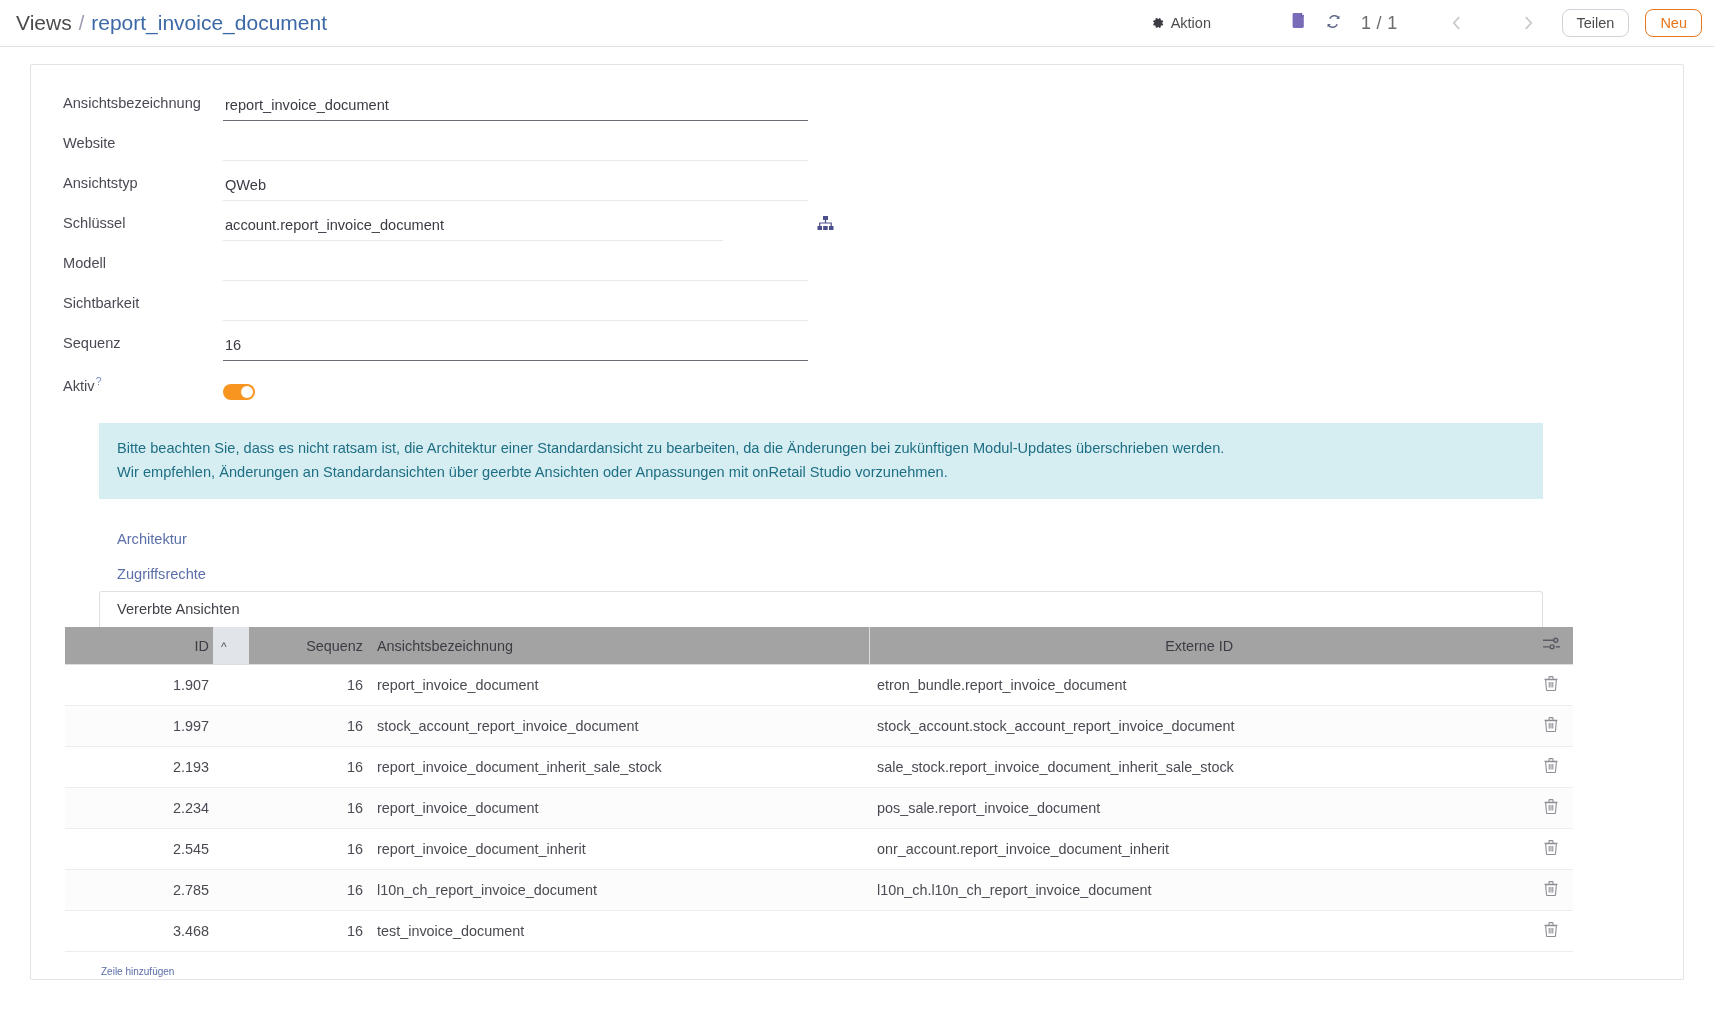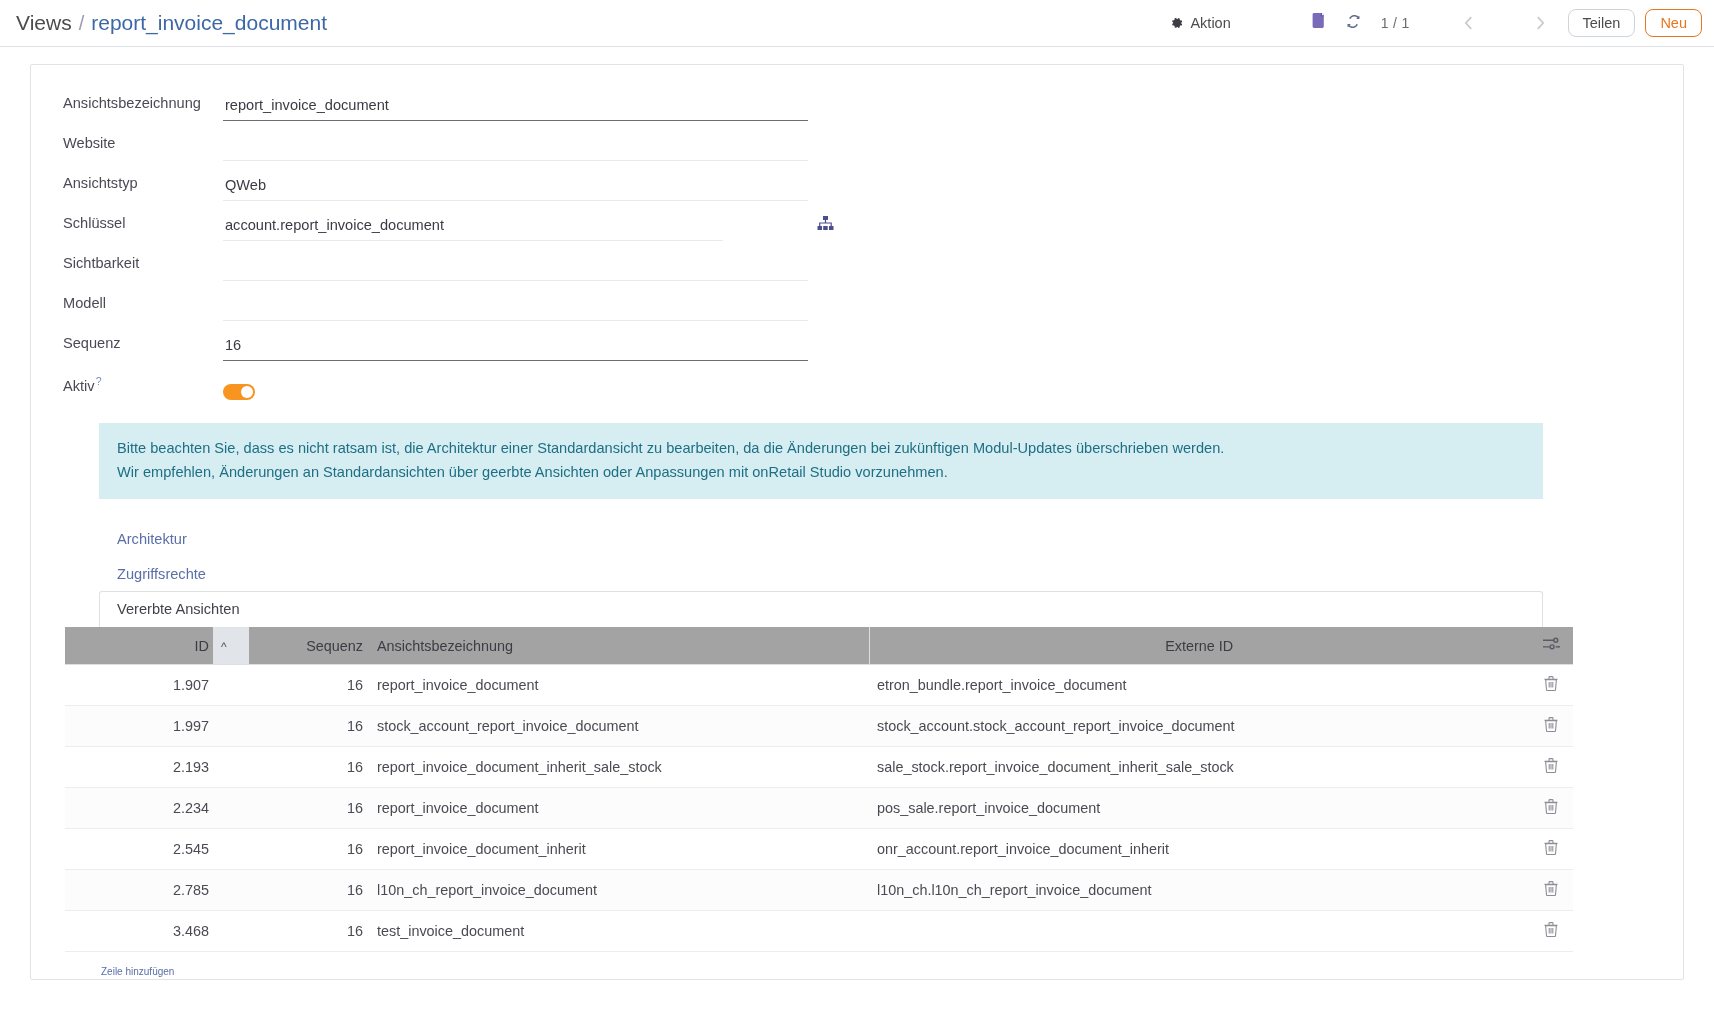--- a/index.html
+++ b/index.html
@@ -35,37 +35,37 @@
   }
   .gear { display: inline-block; width: 14px; height: 14px; position: relative; }
 
   .icon-btn {
     width: 34px; height: 30px;
     display: flex; align-items: center; justify-content: center;
     cursor: pointer;
   }
   .pager {
     display: flex; align-items: center;
-    font-size: 14px; color: #6c6c6c;
+    font-size: 18px; color: #6c6c6c;
     margin-left: 10px; margin-right: 4px; gap: 46px;
   }
   .pager-count { white-space: nowrap; letter-spacing: .3px; }
   .chev {
     width: 26px; height: 26px;
     display: flex; align-items: center; justify-content: center;
     color: #c8c8ce; font-size: 17px; cursor: pointer;
   }
   .btn {
     border: 1px solid #ced4da;
     background: #fff;
     color: #4c4c4c;
     font-size: 14.5px;
     border-radius: 8px;
     padding: 5px 14px;
-    margin-left: 10px;
+    margin-left: 16px;
     cursor: pointer;
     font-family: "Liberation Sans", sans-serif;
   }
   .btn-new { color: #e8761c; border-color: #e8761c; }
 
   
   .sheet-wrap { padding: 17px 30px 0 30px; background: #fff; }
   .sheet {
     border: 1px solid #e3e3e6;
     border-radius: 2px;
@@ -309,28 +309,28 @@
               <rect x="0.5" y="10" width="4.5" height="4" fill="#4b4f8c"></rect>
               <rect x="6.2" y="10" width="4.5" height="4" fill="#4b4f8c"></rect>
               <rect x="12" y="10" width="4.5" height="4" fill="#4b4f8c"></rect>
               <path d="M8.5 4 V7 M2.7 10 V7 H14.2 V10" stroke="#4b4f8c" stroke-width="1.2" fill="none"></path>
             </svg>
           </span>
         </div>
       </div>
 
       <div class="f-row">
+        <div class="f-label">Modell</div>
+        <div class="f-field">
+          <input class="f-input" value="" style="">
+        </div>
+      </div>
+
+      <div class="f-row">
         <div class="f-label">Sichtbarkeit</div>
-        <div class="f-field">
-          <input class="f-input" value="" style="">
-        </div>
-      </div>
-
-      <div class="f-row">
-        <div class="f-label">Modell</div>
         <div class="f-field">
           <input class="f-input" value="" style="">
         </div>
       </div>
 
       <div class="f-row">
         <div class="f-label">Sequenz</div>
         <div class="f-field">
           <input class="f-input focused" value="16" style="">
         </div>

